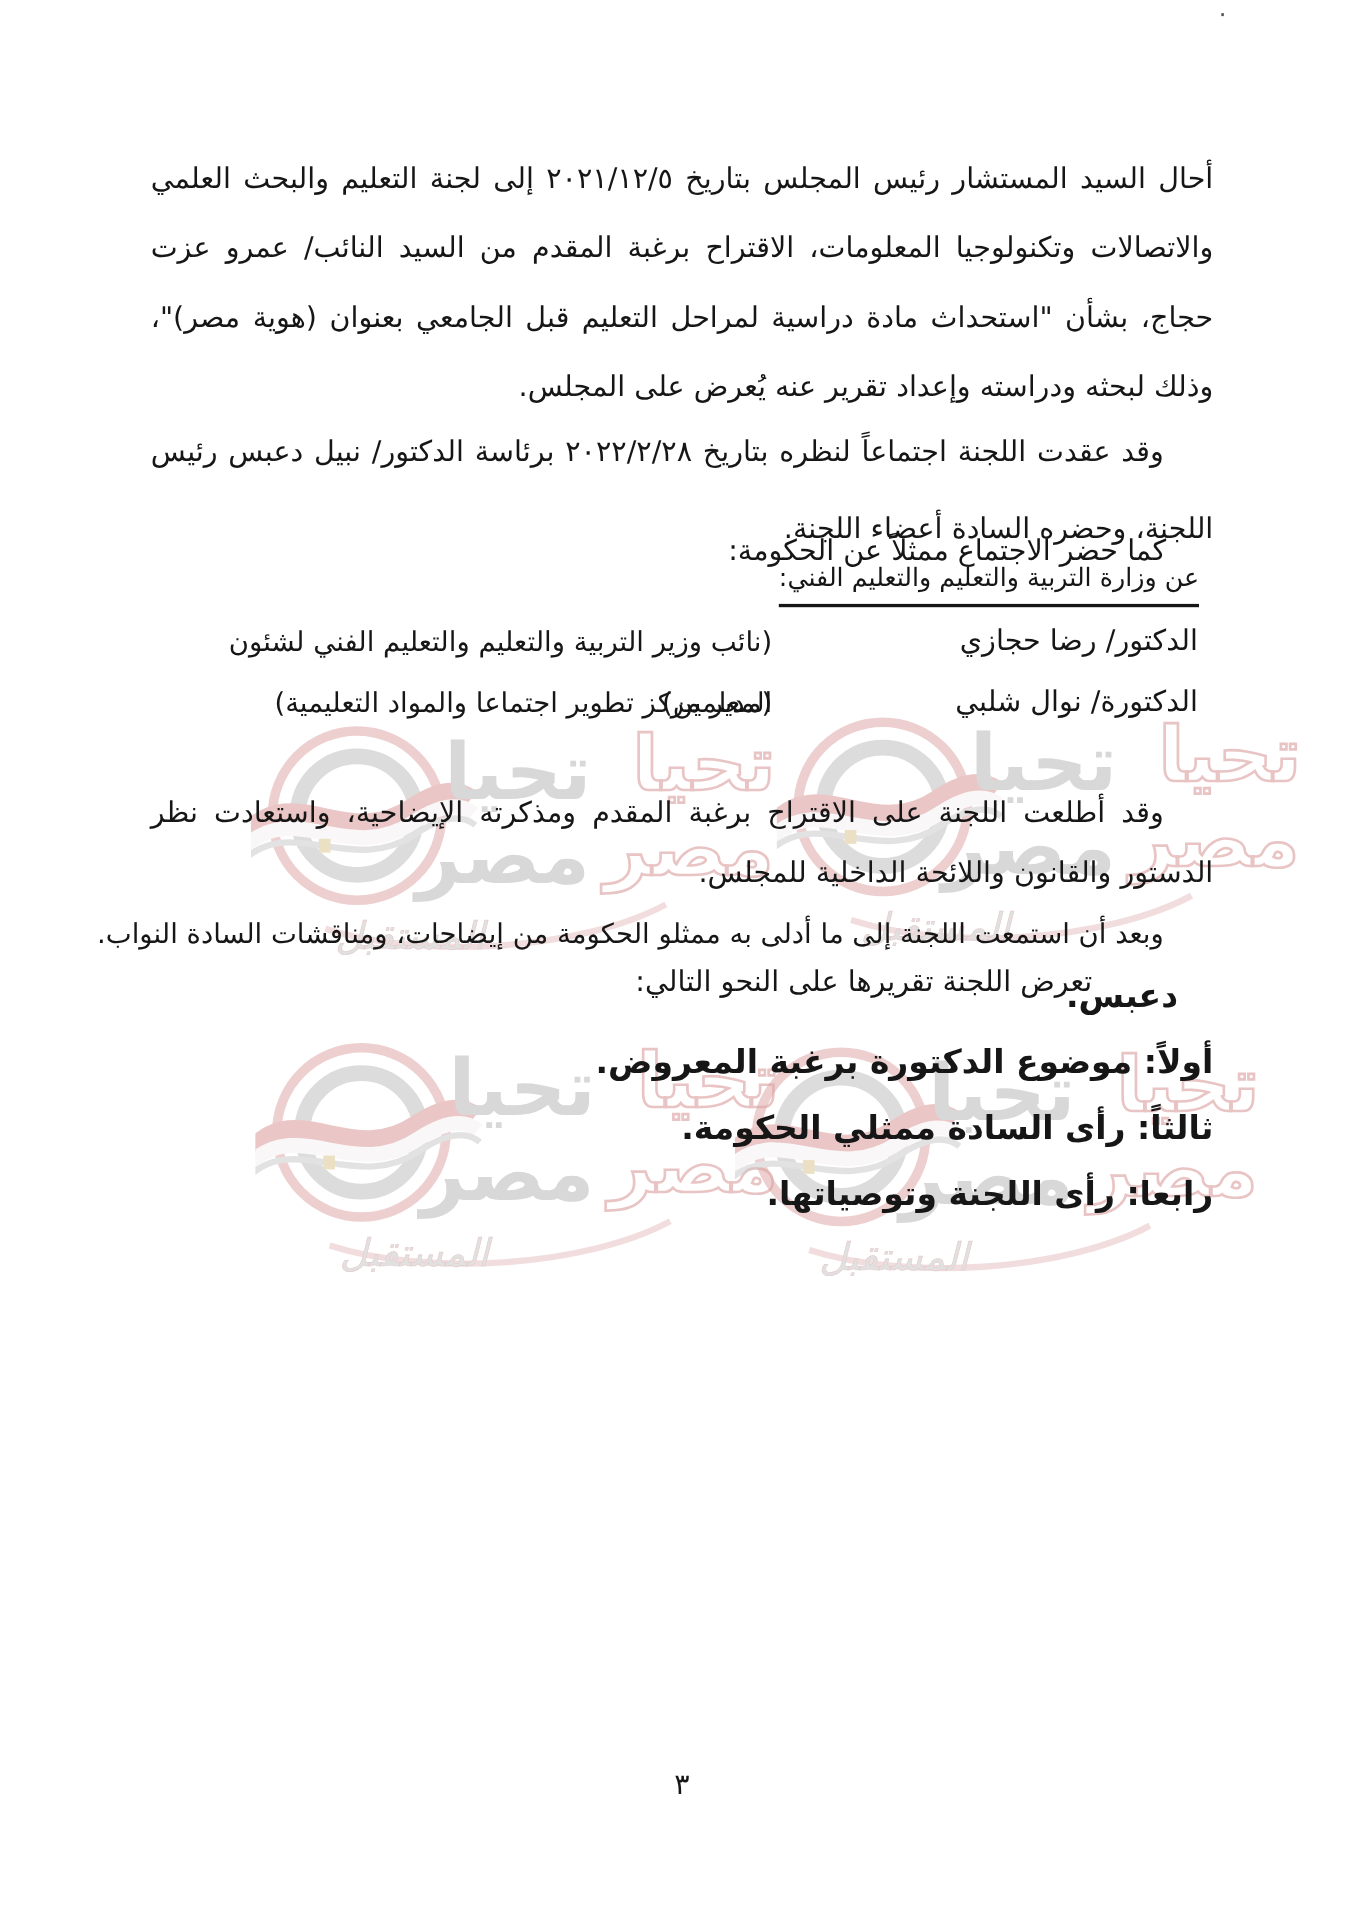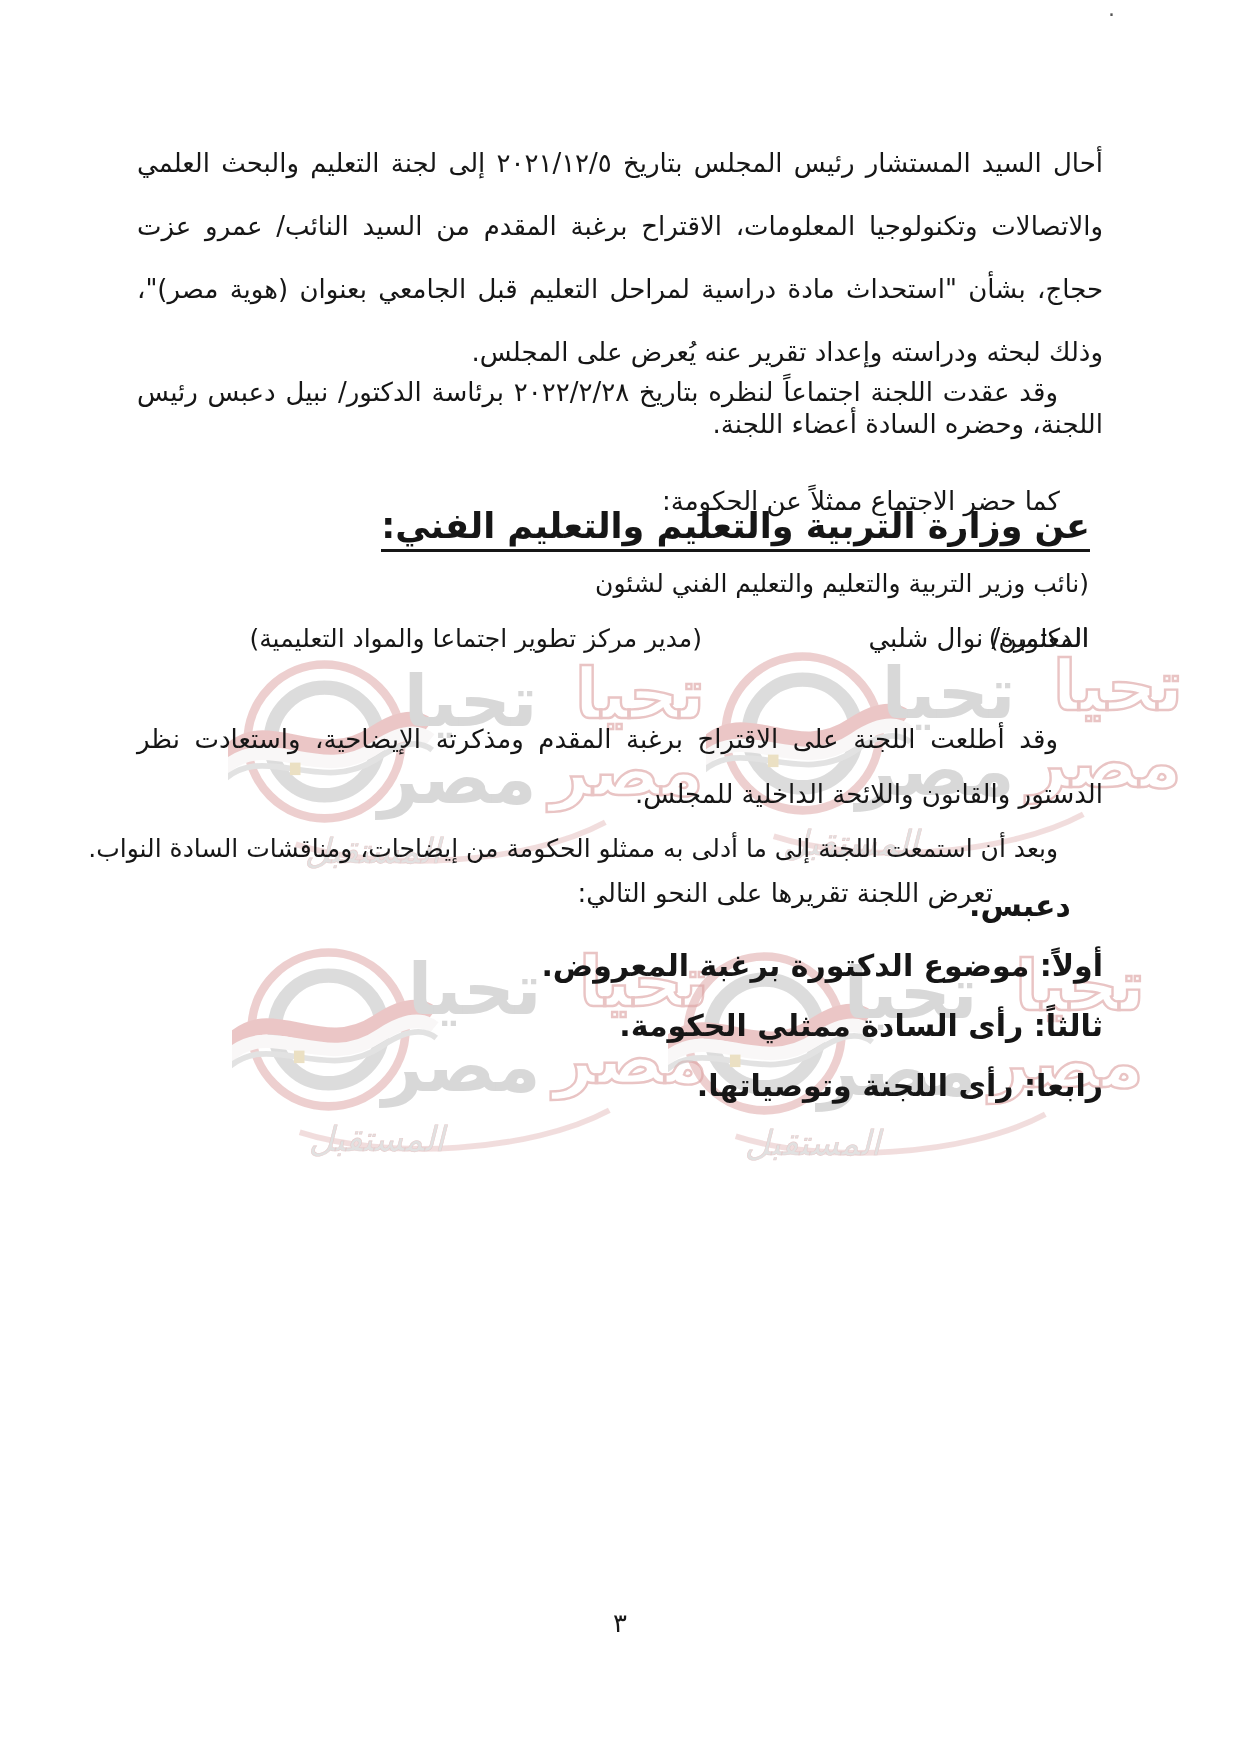--- a/index.html
+++ b/index.html
@@ -32,28 +32,28 @@
     position: absolute;
     right: 137px;
     left: 137px;
     direction: rtl;
     z-index: 2;
     font-size: 26px;
     line-height: 63px;
   }
   .just { text-align: justify; text-justify: inter-word; }
   #p1 { top: 106px; line-height: 63px; }
-  #p2 { top: 350px; line-height: 32px; text-indent: 45px; }
+  #p2 { top: 350px; line-height: 70px; text-indent: 45px; }
   #p3 { top: 450px; line-height: 50px; text-indent: 43px; }
   #heading {
     top: 506px;
     right: 150px;
     left: auto;
-    font-size: 35px;
-    font-weight: bold;
+    font-size: 23px;
+    font-weight: normal;
     line-height: 40px;
   }
   #heading .underlined {
     display: inline-block;
     border-bottom: 3px solid #161616;
     padding-bottom: 3px;
   }
   #attendees { top: 556px; }
   .attendee-row {
     display: flex;
@@ -142,20 +142,21 @@
   <p class="doc-block just" id="p2">وقد عقدت اللجنة اجتماعاً لنظره بتاريخ ٢٠٢٢/٢/٢٨ برئاسة الدكتور/ نبيل دعبس رئيس اللجنة، وحضره السادة أعضاء اللجنة.</p>
 
   <p class="doc-block" id="p3">كما حضر الاجتماع ممثلاً عن الحكومة:</p>
 
   <div class="doc-block" id="heading">
     <span class="underlined">عن وزارة التربية والتعليم والتعليم الفني:</span>
   </div>
 
   <div class="doc-block" id="attendees">
     <div class="attendee-row">
+      <span class="attendee-name">الدكتور/ رضا حجازي</span>
       <span class="attendee-role">(نائب وزير التربية والتعليم والتعليم الفني لشئون المعلمين)</span>
     </div>
     <div class="attendee-row">
       <span class="attendee-name">الدكتورة/ نوال شلبي</span>
       <span class="attendee-role">(مدير مركز تطوير اجتماعا والمواد التعليمية)</span>
     </div>
   </div>
 
   <p class="doc-block just" id="p4">وقد أطلعت اللجنة على الاقتراح برغبة المقدم ومذكرته الإيضاحية، واستعادت نظر الدستور والقانون واللائحة الداخلية للمجلس.</p>
 

